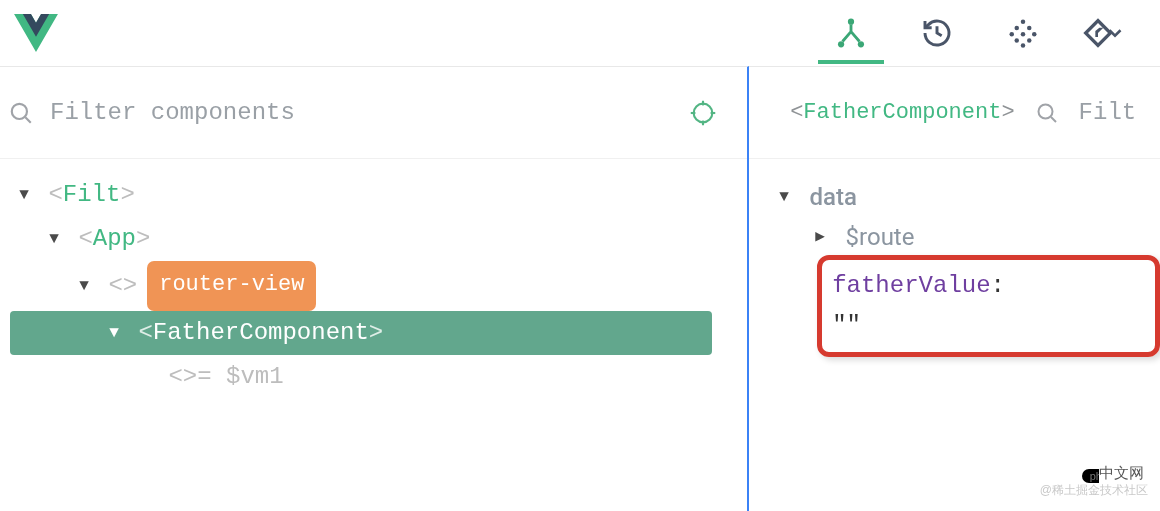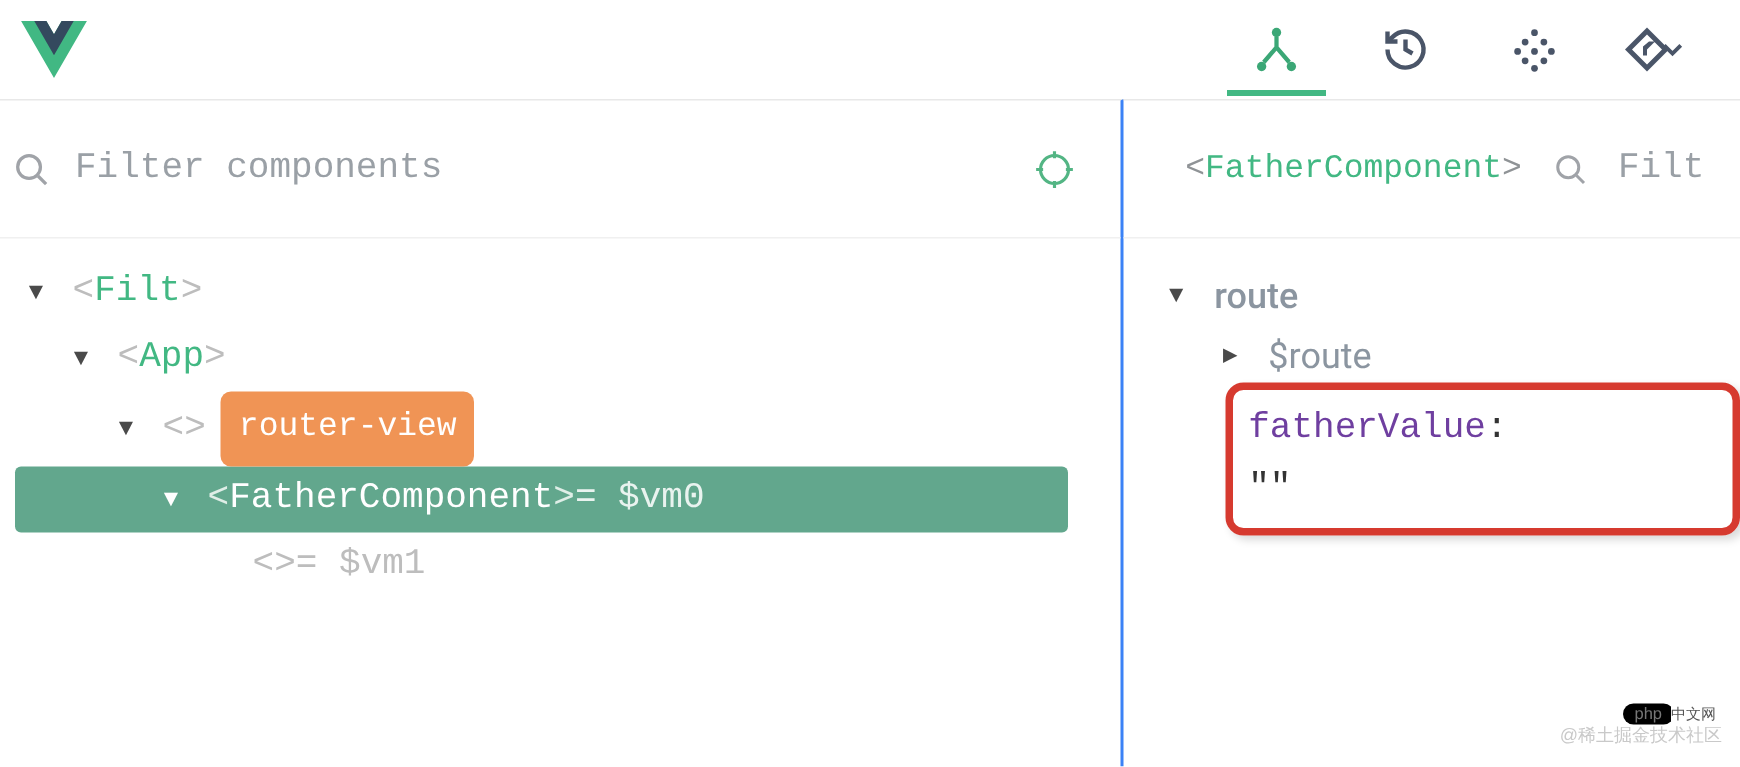--- a/index.html
+++ b/index.html
@@ -45,21 +45,21 @@
   .rtree-row { display: flex; align-items: center; white-space: nowrap; }
   .rtree-row .arrow { color: #4a4a4a; width: 22px; display: inline-flex; align-items: center; justify-content: center; font-size: 16px; }
   .data-label { color: #8b95a0; font-family: -apple-system, "Segoe UI", Roboto, sans-serif; font-weight: 500; }
   .route-label { color: #8b95a0; font-family: -apple-system, "Segoe UI", Roboto, sans-serif; }
   .highlight-box { border: 5px solid #d63a2f; border-radius: 12px; padding: 6px 150px 6px 10px; margin: -2px 0 0 8px; box-shadow: 3px 3px 6px rgba(0,0,0,0.15); width: fit-content; }
   .prop-key { color: #6f3fa0; font-weight: 500; margin-top: 47px; }
   .prop-colon { color: #333; }
   .prop-val { color: #333; }
   .watermark { position: absolute; right: 12px; bottom: 12px; font-size: 12px; color: #c9c9c9; font-family: -apple-system, sans-serif; display: flex; align-items: center; gap: 8px; }
   .php-badge { background: #000000; color: #777; font-size: 11px; border-radius: 10px; padding: 1px 8px; position: absolute; right: 44px; bottom: 28px; font-family: sans-serif;}
-  .cn-badge { background: #fff; color: #555; font-size: 10px; position: absolute; right: 16px; bottom: 28px; font-family: sans-serif; text-align: right;}
+  .cn-badge { background: #fff; color: #555; font-size: 15px; position: absolute; right: 16px; bottom: 28px; font-family: sans-serif; text-align: right;}
 </style>
 </head>
 <body>
 
 <div class="topbar">
   <svg class="vue-logo" viewBox="0 0 261.76 226.69">
     <path d="M161.096.001l-30.225 52.351L100.647.001H-.005l130.877 226.688L261.749.001z" fill="#41b883"></path>
     <path d="M161.096.001l-30.225 52.351L100.647.001H52.346l78.526 136.01L209.398.001z" fill="#34495e"></path>
   </svg>
   <div class="top-spacer"></div>
@@ -141,21 +141,20 @@
         <span class="bracket">&lt;</span>
           <span class="bracket">&gt;</span>
         <span class="badge">router-view</span>
       </div>
       <div class="tree-row selected">
         <span class="arrow">▼</span>
         <span>&nbsp;</span>
         <span class="bracket">&lt;</span>
           <span class="tag-name">FatherComponent</span>
           <span class="bracket">&gt;</span>
-          <span class="suffix"> = $vm0</span>
       </div>
       <div class="tree-row indent-4">
         <span class="arrow blank">▼</span>
         <span>&nbsp;</span>
         <span class="bracket">&lt;</span>
           <span class="bracket">&gt;</span>
           <span class="suffix"> = $vm1</span>
       </div>
     </div>
   </div>
@@ -168,21 +167,21 @@
       <svg class="search-ic" width="24" height="24" viewBox="0 0 24 24" fill="none" stroke="currentColor" stroke-width="2">
           <circle cx="10.5" cy="10.5" r="7"></circle>
           <line x1="21" y1="21" x2="16" y2="16"></line>
         </svg>
       <span class="right-filter">Filt</span>
     </div>
     <div class="rtree">
       <div class="rtree-row">
         <span class="arrow">▼</span>
         <span>&nbsp;</span>
-        <span class="data-label">route</span>
+        <span class="data-label">data</span>
       </div>
       <div class="rtree-row" style="padding-left:36px;">
         <span class="arrow">▶</span>
         <span>&nbsp;</span>
         <span class="route-label">$route</span>
       </div>
       <div class="highlight-box" style="margin-left:44px;">
         <span class="prop-key">fatherValue</span><span class="prop-colon">: </span><span class="prop-val">""</span>
       </div>
     </div>

